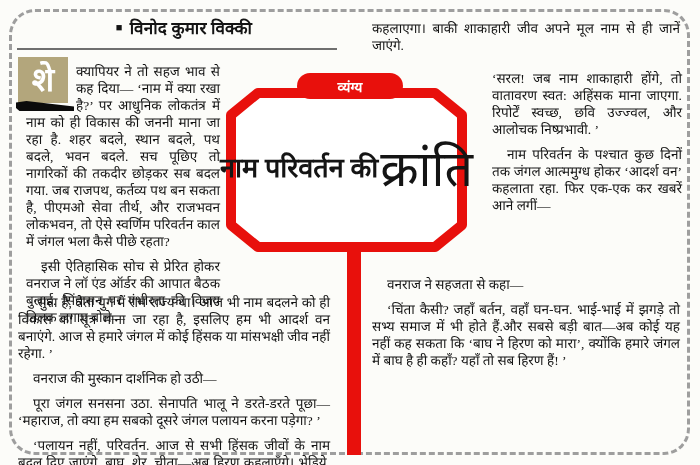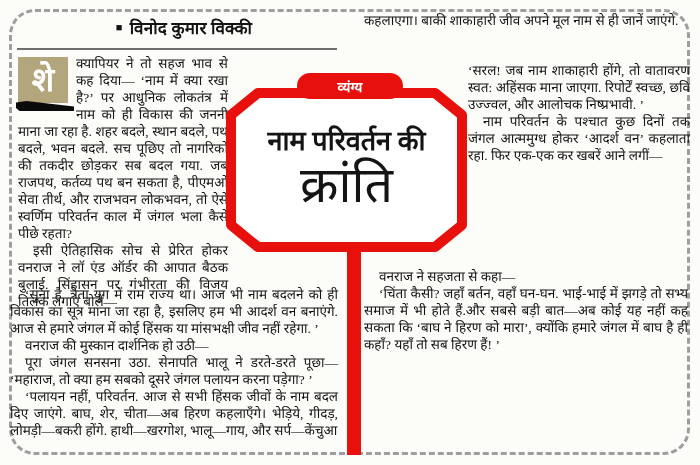--- a/index.html
+++ b/index.html
@@ -37,27 +37,27 @@
     position:absolute;left:17px;top:48px;width:320px;height:2px;
     background:var(--rule);
   }
   
   .txt{
     position:absolute;
     font-size:13.5px;line-height:17px;
     text-align:justify;
     color:var(--ink);
   }
-  .txt p{margin:0;}
+  .txt p{margin:8px;}
   .txt p.ind{text-indent:15px;}
   .block-a{left:18px;top:55px;width:210px;}
   .block-b{left:10px;top:286px;width:328px;}
   .block-c{left:364px;top:12px;width:324px;}
   .block-c .centered{text-align:center;}
-  .block-d{left:468px;top:62px;width:222px;}
+  .block-d{left:468px;top:62px;width:222px;padding-left:16px;}
   .block-e{left:364px;top:268px;width:324px;}
   
   .dropcap{
     float:left;position:relative;
     width:50px;height:46px;margin:2px 8px 10px 0;
   }
   .dropcap-box{
     width:50px;height:46px;background:var(--tan);
     color:#fff;font-size:33px;font-weight:bold;
     display:flex;align-items:center;justify-content:center;
@@ -71,21 +71,21 @@
   .sign-post{
     position:absolute;left:347px;top:246px;width:14px;height:209px;
     background:var(--red);z-index:1;
   }
   .sign-board{
     position:absolute;left:226px;top:88px;width:241px;height:164px;z-index:2;
   }
   .sign-board svg{position:absolute;left:0;top:0;}
   .sign-inner{
     position:absolute;left:10px;top:8px;right:10px;bottom:10px;
-    display:flex;flex-direction:column;align-items:center;justify-content:center;
+    display:flex;flex-direction:row;align-items:center;justify-content:center;
     gap:2px;z-index:3;
   }
   .sign-title1{
     font-size:27px;font-weight:600;line-height:1.1;white-space:nowrap;
   }
   .sign-title2{
     font-size:50px;font-weight:400;line-height:1.05;white-space:nowrap;text-align:right;
   }
   .sign-pill{
     position:absolute;left:297px;top:73px;width:106px;height:26px;

